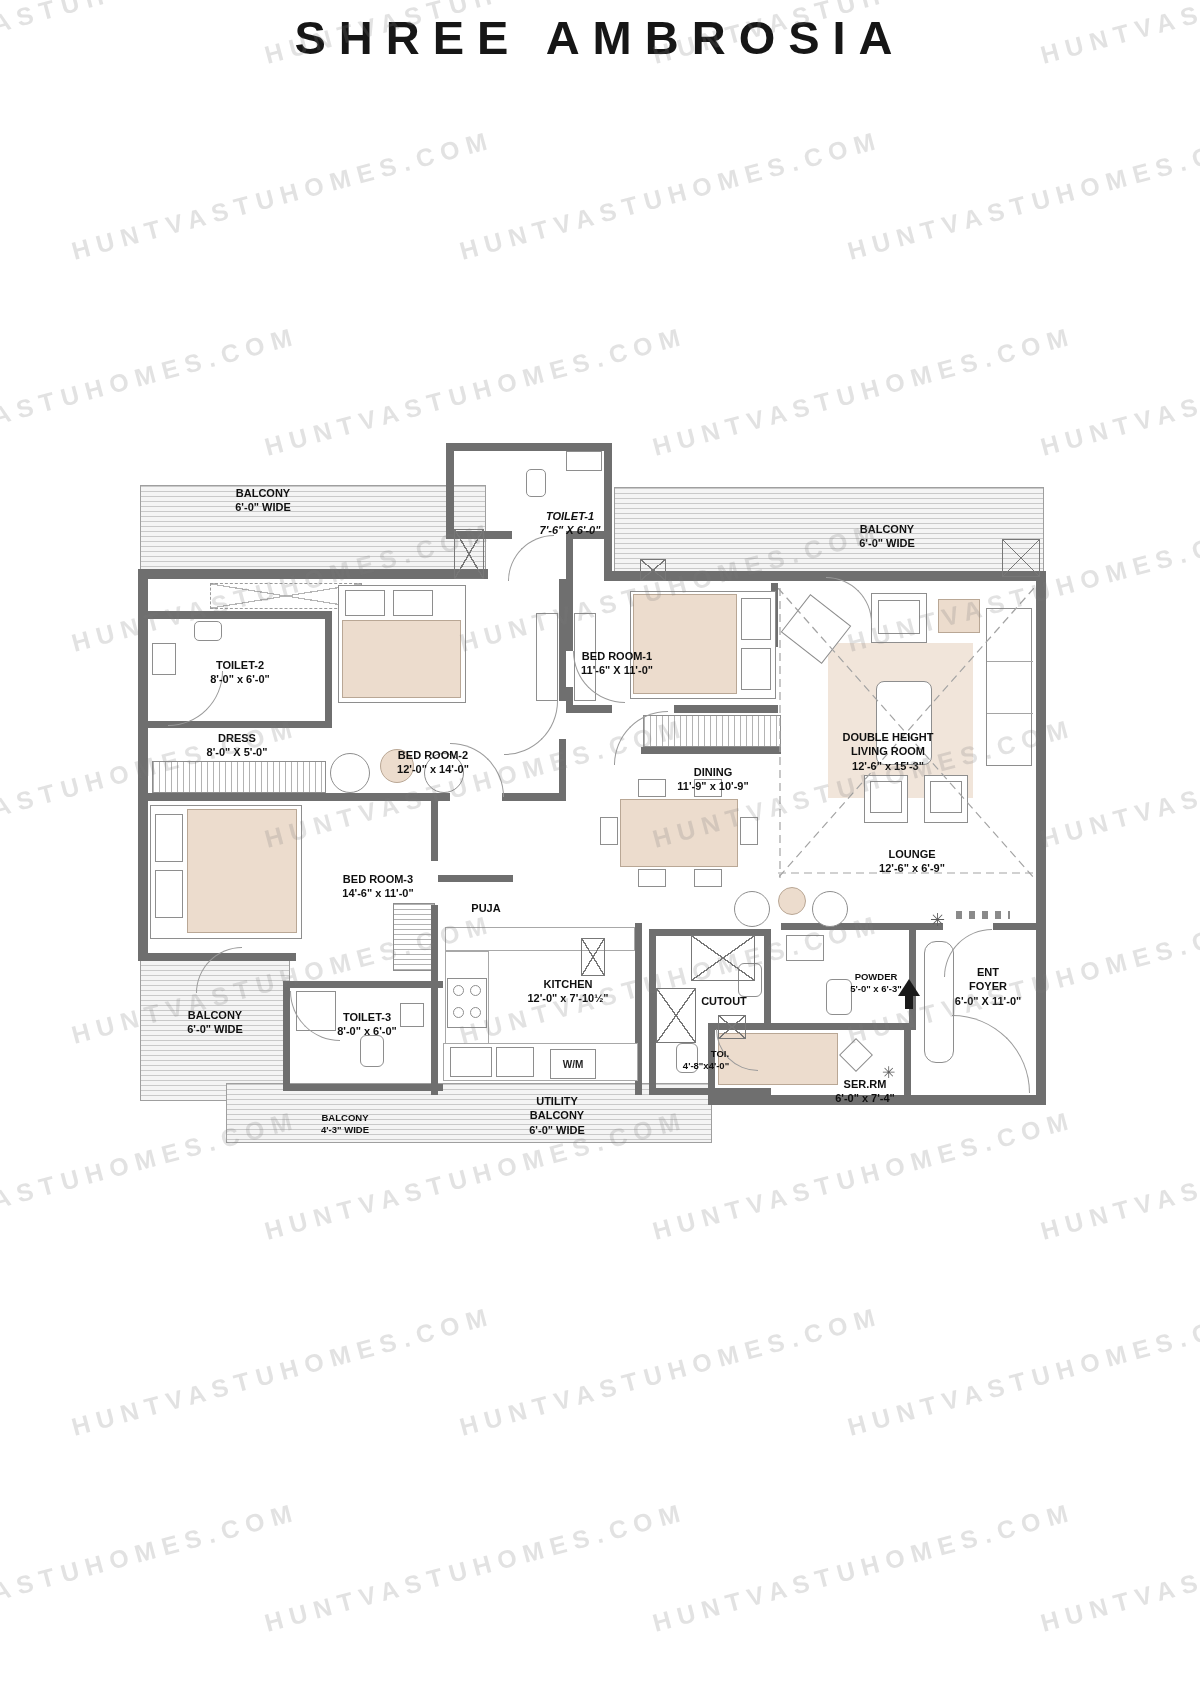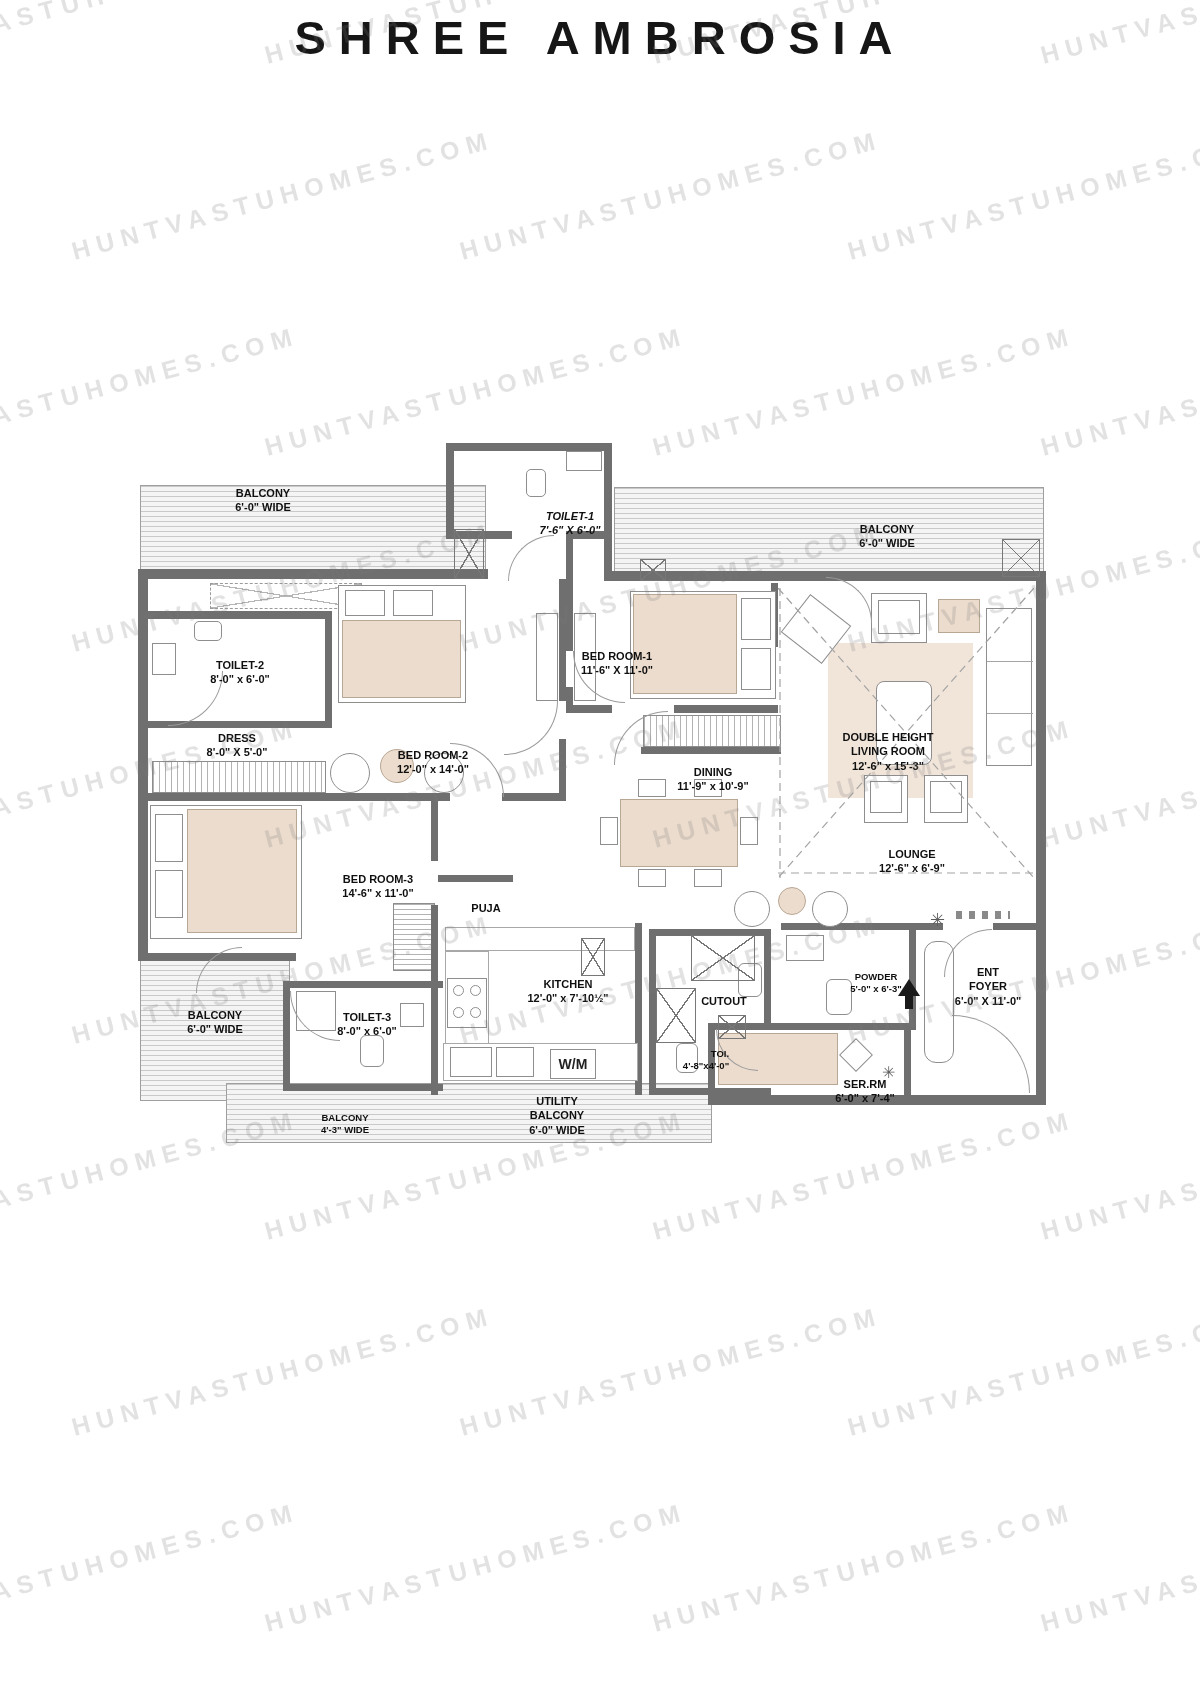--- a/index.html
+++ b/index.html
@@ -196,21 +196,21 @@
     <div class="furn" style="left:309px;top:535px;width:40px;height:50px;">
       <div class="furn circ" style="left:5px;top:6px;width:11px;height:11px;"></div>
       <div class="furn circ" style="left:22px;top:6px;width:11px;height:11px;"></div>
       <div class="furn circ" style="left:5px;top:28px;width:11px;height:11px;"></div>
       <div class="furn circ" style="left:22px;top:28px;width:11px;height:11px;"></div>
     </div>
     <div class="furn" style="left:305px;top:600px;width:195px;height:38px;border-color:#a8a8a8;"></div>
     <div class="furn" style="left:312px;top:604px;width:42px;height:30px;"></div>
     <div class="furn" style="left:358px;top:604px;width:38px;height:30px;"></div>
     <div class="furn" style="left:412px;top:606px;width:46px;height:30px;display:flex;align-items:center;justify-content:center;">
-      <span style="font-size:14px;font-weight:bold;color:#222;">W/M</span>
+      <span style="font-size:10px;font-weight:bold;color:#222;">W/M</span>
     </div>
 
     <div class="furn beige" style="left:580px;top:590px;width:120px;height:52px;border-color:#b9a795;"></div>
     <div class="furn" style="left:706px;top:600px;width:24px;height:24px;transform:rotate(45deg);"></div>
     <div class="furn" style="left:600px;top:520px;width:24px;height:34px;border-radius:6px;"></div>
     <div class="furn" style="left:648px;top:492px;width:38px;height:26px;"></div>
     <div class="furn" style="left:688px;top:536px;width:26px;height:36px;border-radius:6px;"></div>
     <div class="furn" style="left:428px;top:8px;width:36px;height:20px;"></div>
     <div class="furn" style="left:388px;top:26px;width:20px;height:28px;border-radius:5px;"></div>
     <div class="furn" style="left:14px;top:200px;width:24px;height:32px;"></div>

